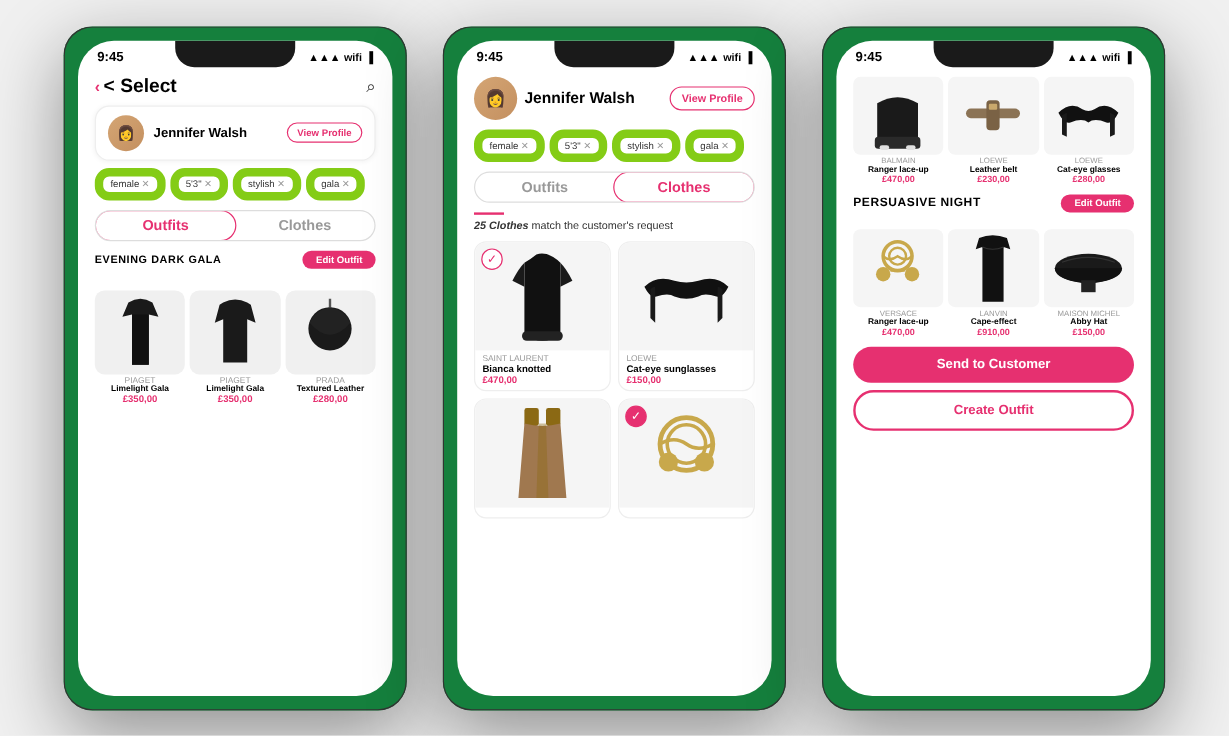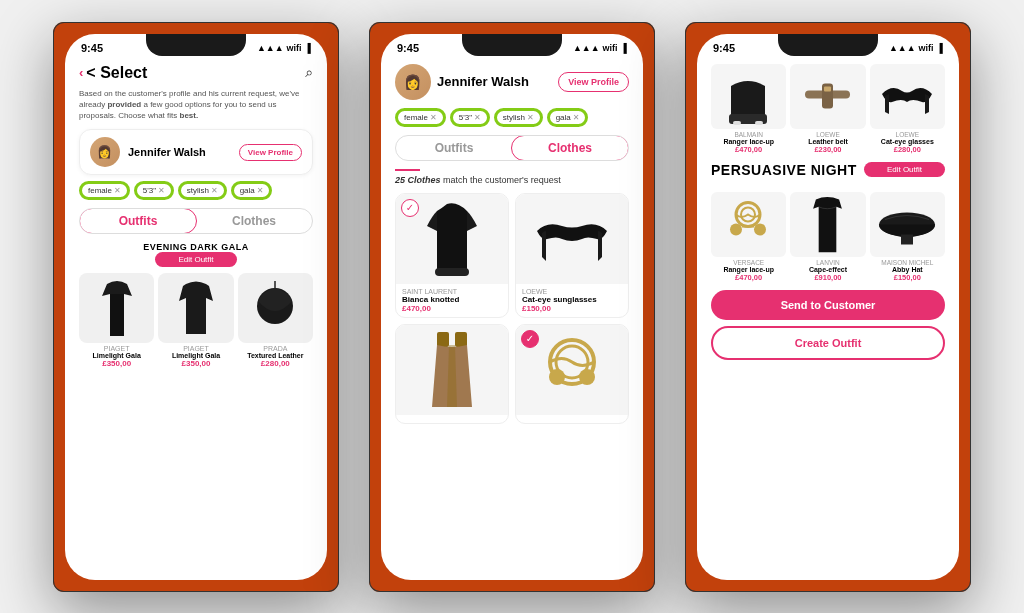--- a/index.html
+++ b/index.html
@@ -14,22 +14,22 @@
     }
     .phones-container {
       display: flex;
       gap: 30px;
       align-items: center;
       justify-content: center;
     }
     .phone {
       width: 286px;
       height: 570px;
-      background: #c2410c;
-      border-radius: 11px;
+      background: #15803d;
+      border-radius: 24px;
       padding: 12px;
       box-shadow: 0 20px 60px rgba(0,0,0,0.4), inset 0 0 0 1px #333;
       position: relative;
     }
     .phone-screen {
       width: 100%;
       height: 100%;
       background: #fff;
       border-radius: 30px;
       overflow: hidden;
@@ -122,21 +122,21 @@
     .tags-row {
       display: flex;
       gap: 4px;
       flex-wrap: wrap;
       margin-bottom: 8px;
     }
     .tag {
       display: flex;
       align-items: center;
       gap: 2px;
-      border: 3px solid #84cc16;
+      border: 7px solid #84cc16;
       border-radius: 12px;
       padding: 2px 6px;
       font-size: 8px;
       color: #333;
     }
     .tag-x { color: #999; font-size: 8px; }
     .tab-row {
       display: flex;
       border: 1.5px solid #ddd;
       border-radius: 20px;
@@ -162,37 +162,36 @@
     .match-text {
       font-size: 9px;
       color: #333;
       margin-bottom: 8px;
     }
     .match-text strong { font-weight: 700; font-style: italic; }
     .outfit-section-header {
       display: flex;
       justify-content: space-between;
       align-items: center;
-      margin-bottom: 6px;
-      flex-direction: column;
+      margin-bottom: 18px;
     }
     .outfit-label {
       font-size: 9px;
       font-weight: 700;
       letter-spacing: 0.5px;
       color: #000;
     }
     .edit-btn {
       background: #e63070;
       color: #fff;
       border: none;
       border-radius: 12px;
-      padding: 3px 23px;
+      padding: 3px 11px;
       font-size: 8px;
-      font-weight: 400;
+      font-weight: 700;
       text-align: right;
     }
     .outfit-grid {
       display: grid;
       grid-template-columns: 1fr 1fr 1fr;
       gap: 4px;
     }
     .outfit-item {
       display: flex;
       flex-direction: column;
@@ -276,21 +275,21 @@
       font-size: 11px;
       font-weight: 700;
       cursor: pointer;
     }
     .persuasive-header {
       display: flex;
       justify-content: space-between;
       align-items: center;
       margin-bottom: 6px;
     }
-    .persuasive-label { font-size: 14px; font-weight: 800; letter-spacing: 0.5px; }
+    .persuasive-label { font-size: 10px; font-weight: 800; letter-spacing: 0.5px; }
 
     
     .clothes-grid {
       display: grid;
       grid-template-columns: 1fr 1fr;
       gap: 6px;
     }
     .clothes-card {
       border: 1px solid #eee;
       border-radius: 10px;
@@ -347,21 +346,20 @@
         </div>
       </div>
       <div class="screen-content">
         <div class="p1-header">
           <div class="p1-back">
             <span style="color:#e63070; font-size:13px;">‹</span>
             <strong style="font-size:16px;">&lt; Select</strong>
           </div>
           <span class="search-icon-sm">⌕</span>
         </div>
-        <p class="p1-desc">Based on the customer's profile and his current request, we've already <strong>provided</strong> a few good options for you to send us proposals. Choose what fits <strong>best.</strong></p>
         <div class="profile-card">
           <div class="profile-info">
             <div class="avatar">👩</div>
             <span class="profile-name">Jennifer Walsh</span>
           </div>
           <button class="view-profile-btn">View Profile</button>
         </div>
         <div class="tags-row">
           <div class="tag">female <span class="tag-x">✕</span></div>
           <div class="tag">5'3" <span class="tag-x">✕</span></div>

